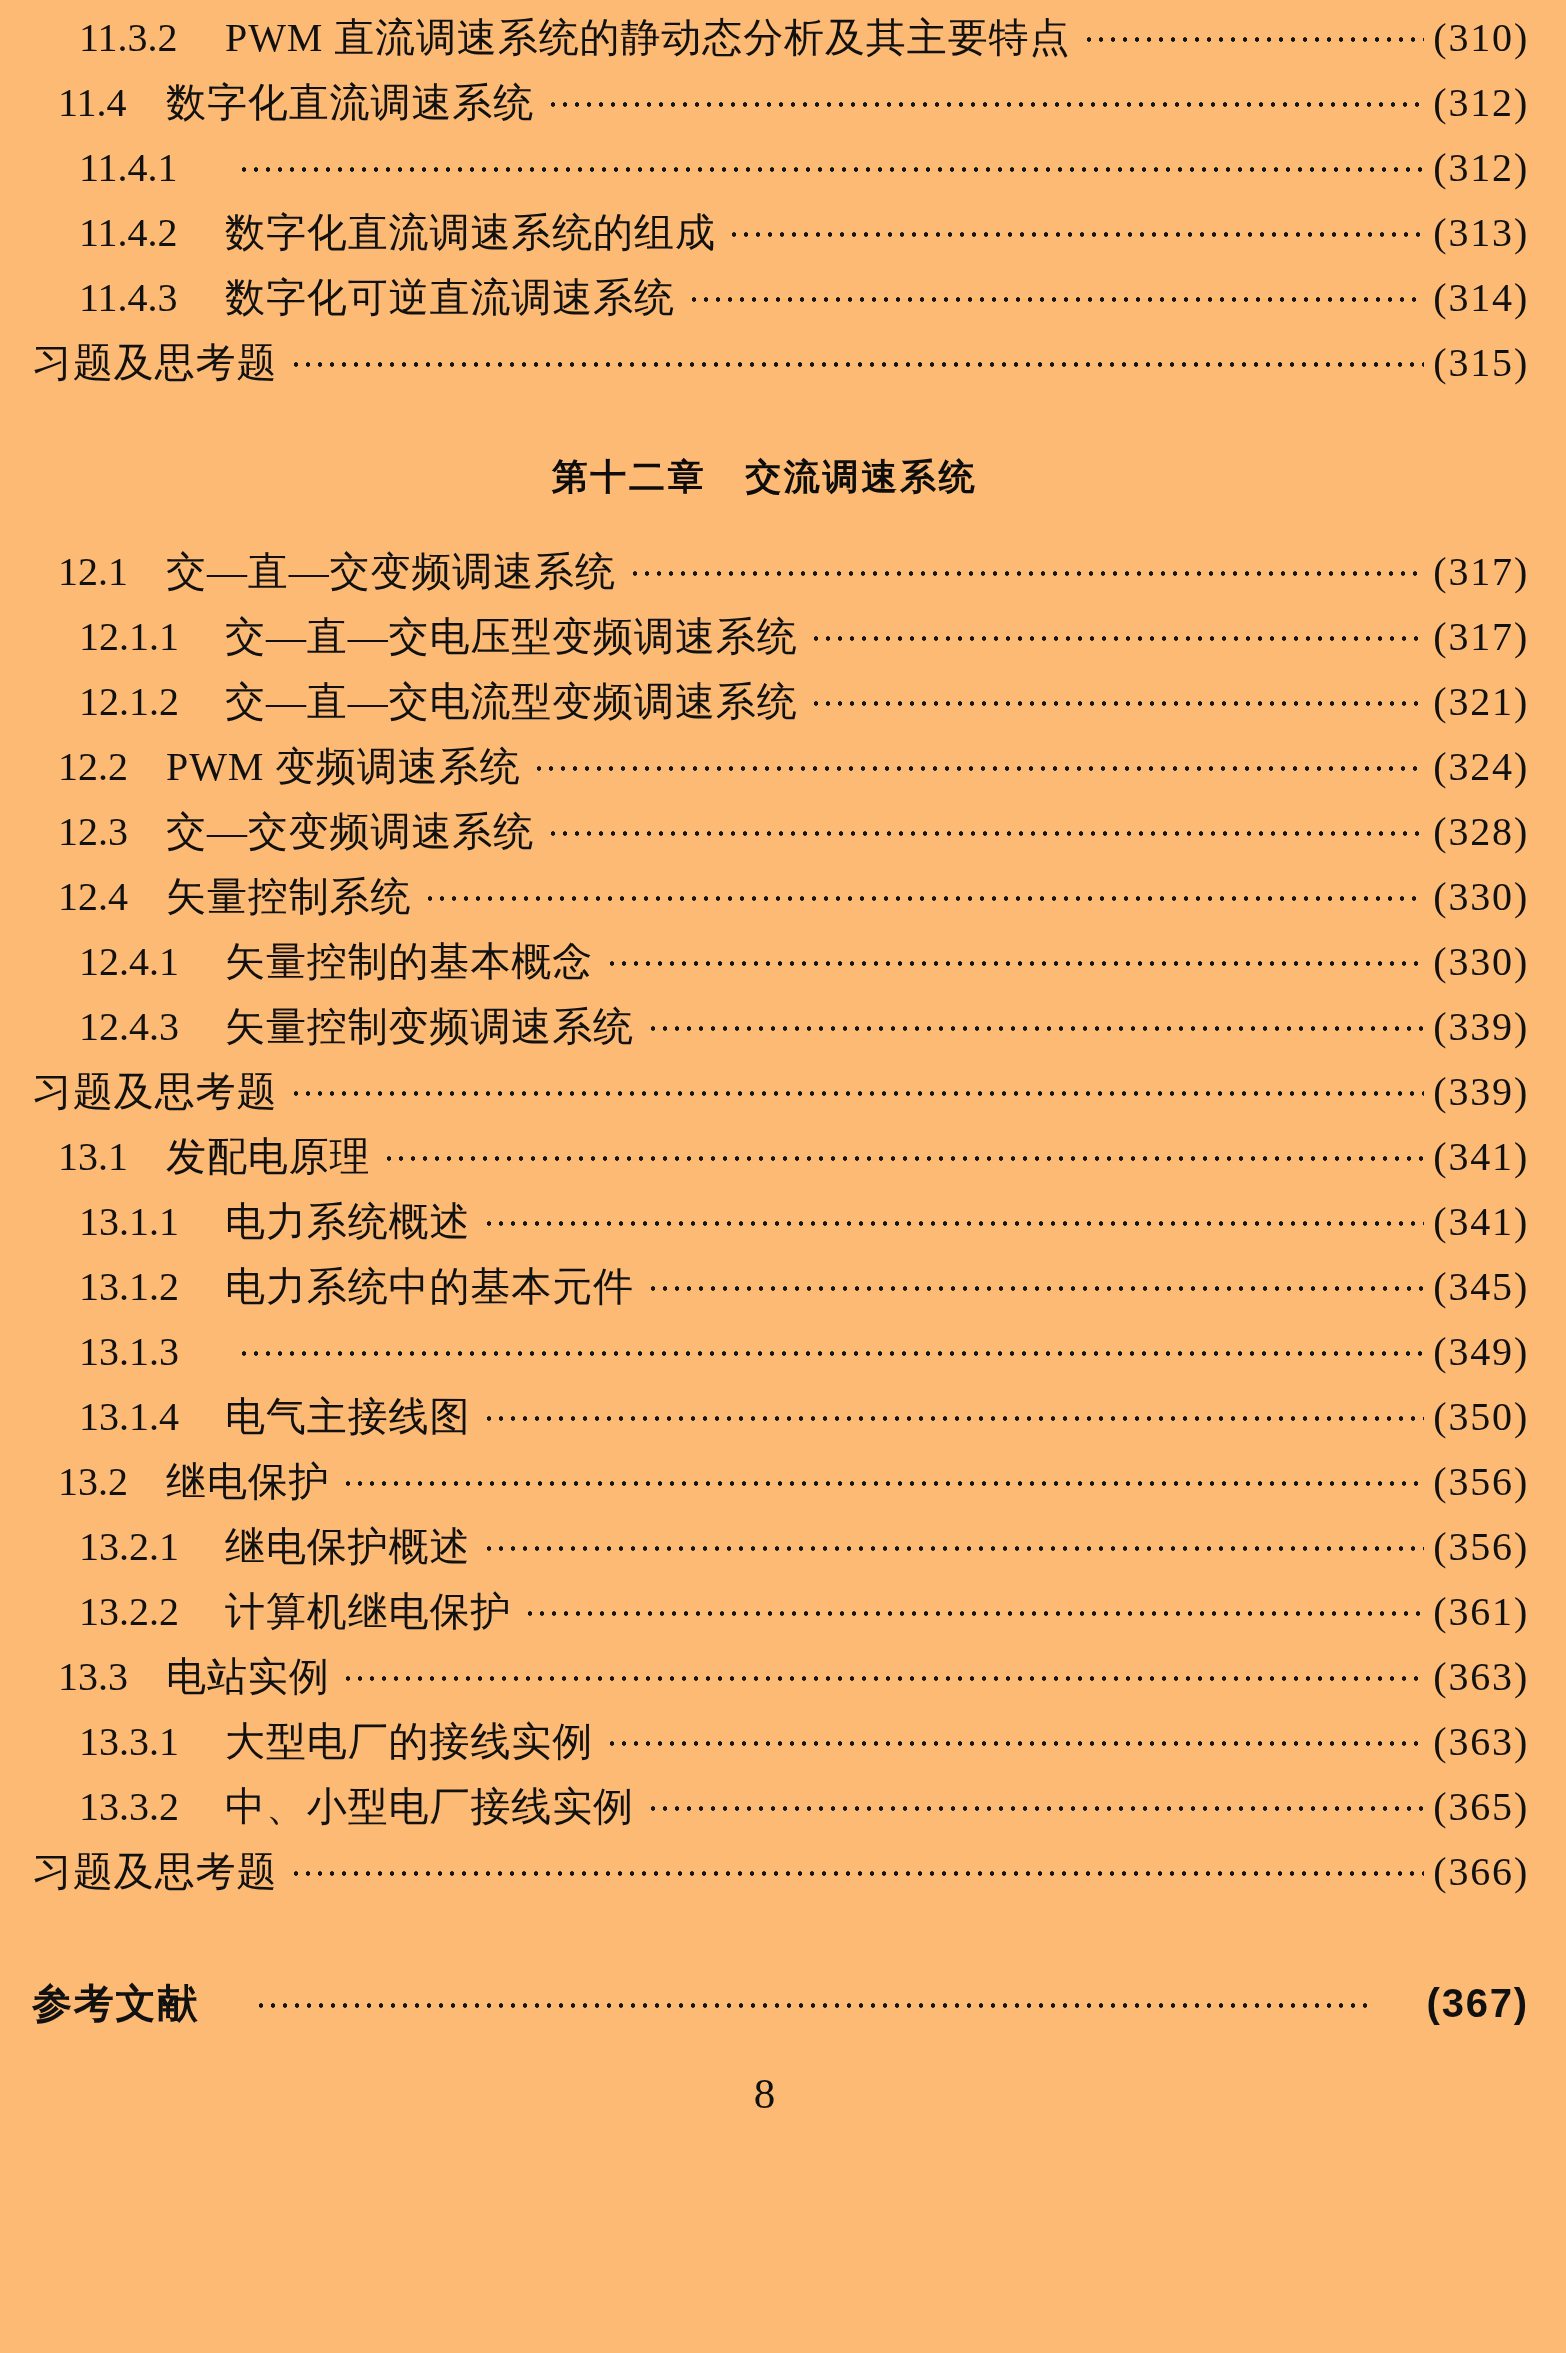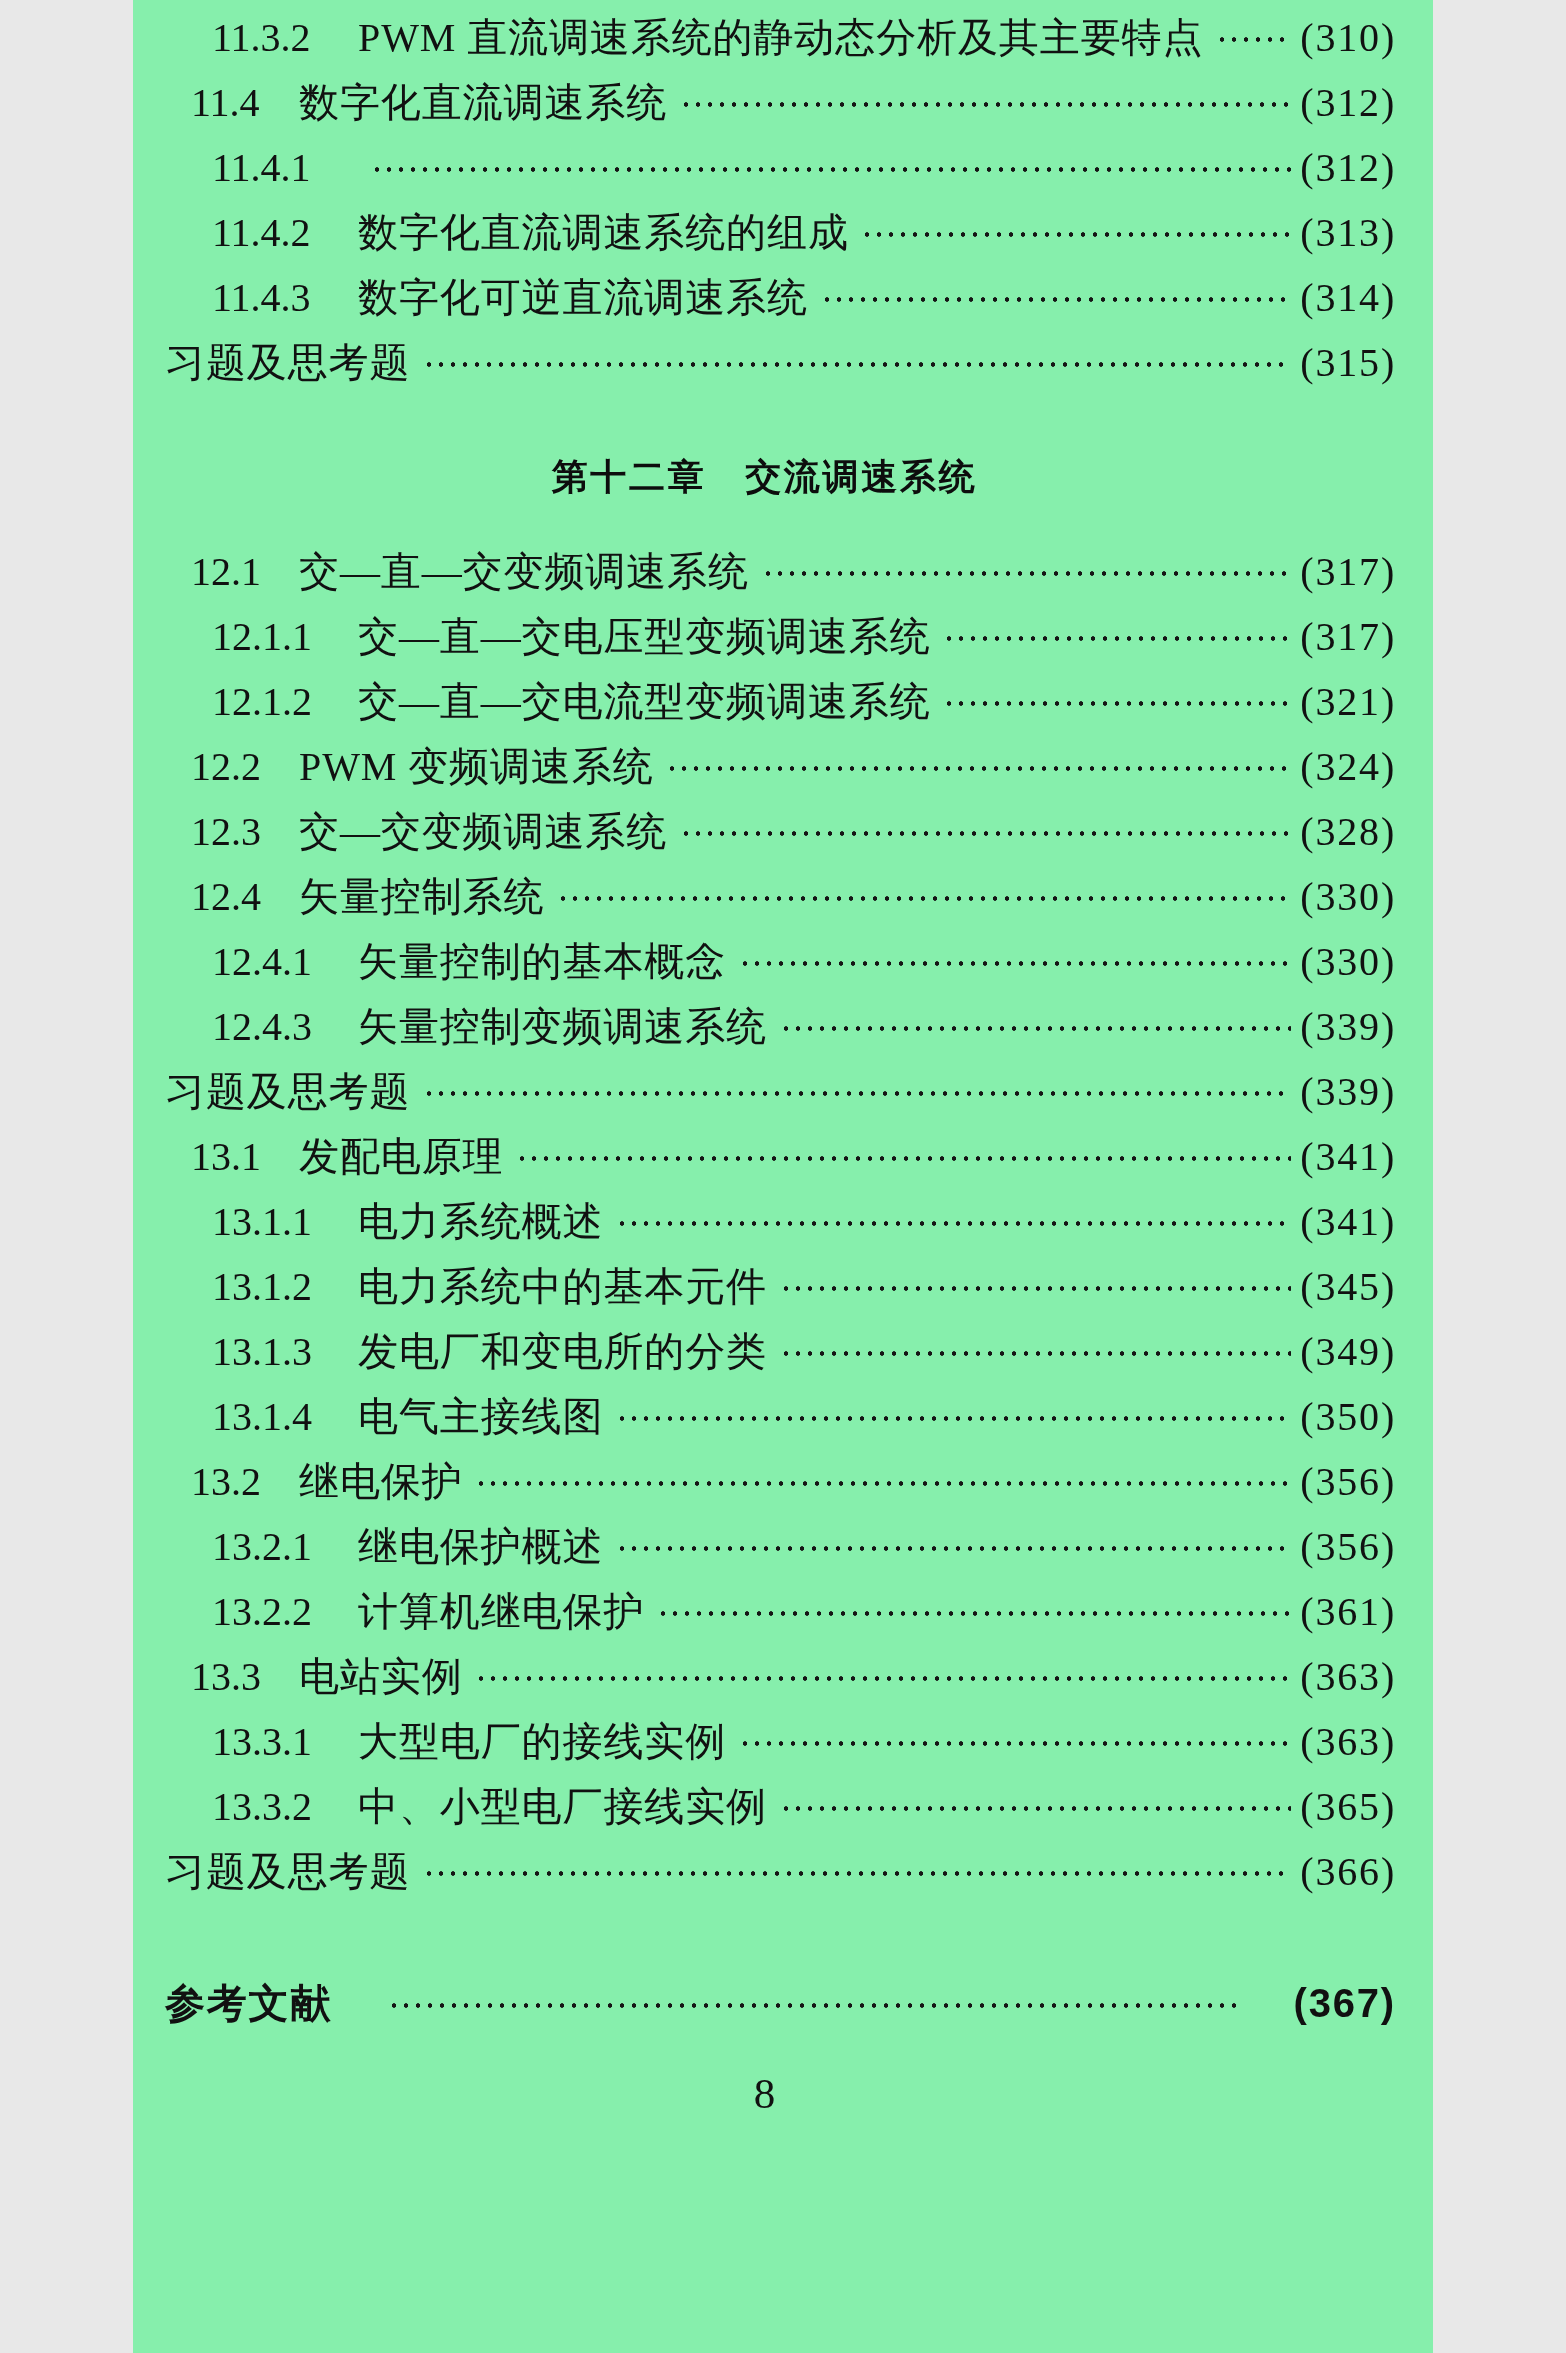--- a/index.html
+++ b/index.html
@@ -1,21 +1,21 @@
 <!DOCTYPE html>
 <html style="font-size:14.4px"><head>
 <meta charset="utf-8">
 <style>
   html, body { margin: 0; padding: 0; background: #e8e8e8; }
   .page {
     position: relative;
-    width: 1300px;
+    width: 1566px;
     height: 2354px;
     margin: 0 auto;
-    background: #86efac;
+    background: #fdba74;
     color: #111111;
     font-family: "Liberation Serif", "DejaVu Serif", serif;
     font-size: 40px;
     overflow: hidden;
     box-sizing: border-box;
     padding: 4.5px 37px 0 0;
   }
   .toc-row {
     display: flex;
     align-items: center;
@@ -199,21 +199,20 @@
 
   <div class="toc-row lvl2">
     <span class="num">13.1.2</span>
     <span class="title">电力系统中的基本元件</span>
     <span class="leader"></span>
     <span class="pageno">(345)</span>
   </div>
 
   <div class="toc-row lvl2">
     <span class="num">13.1.3</span>
-    <span class="title">发电厂和变电所的分类</span>
     <span class="leader"></span>
     <span class="pageno">(349)</span>
   </div>
 
   <div class="toc-row lvl2">
     <span class="num">13.1.4</span>
     <span class="title">电气主接线图</span>
     <span class="leader"></span>
     <span class="pageno">(350)</span>
   </div>

